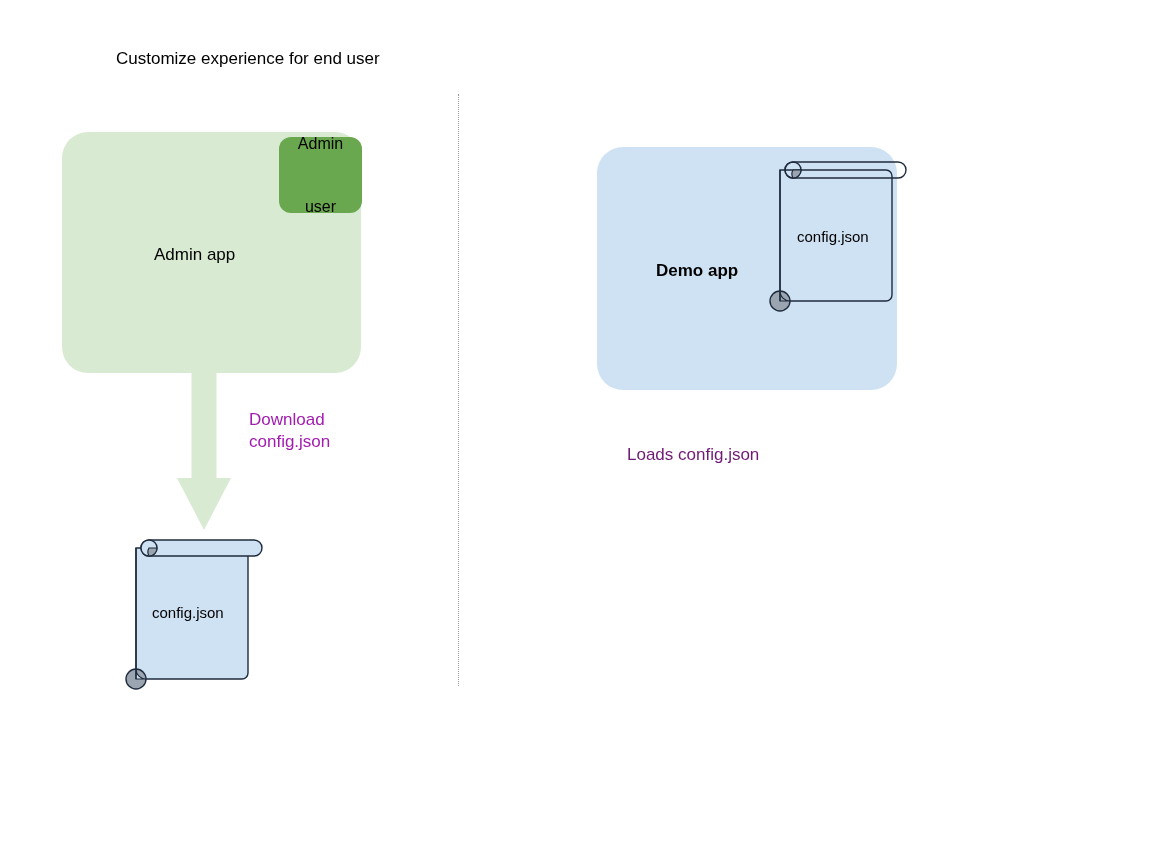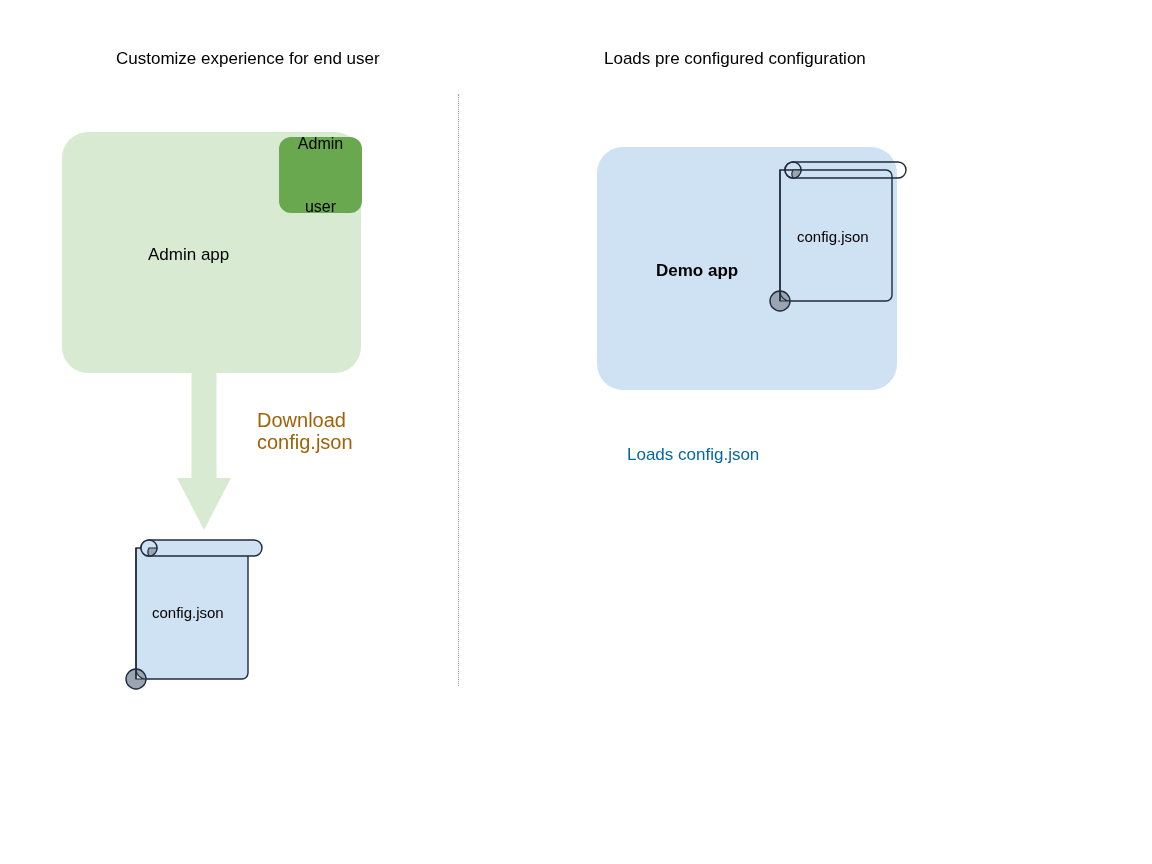--- a/index.html
+++ b/index.html
@@ -55,21 +55,21 @@
   }
 
   #admin-app {
     left: 62px;
     top: 132px;
     width: 299px;
     height: 241px;
     background: #d9ead3;
   }
   #admin-app-label {
-    left: 148px;
+    left: 154px;
     top: 244px;
   }
 
   #admin-panel {
     position: absolute;
     left: 279px;
     top: 137px;
     width: 83px;
     height: 76px;
     background: #6aa84f;
@@ -108,26 +108,26 @@
   
   #download-arrow {
     position: absolute;
     left: 174px;
     top: 370px;
     width: 60px;
     height: 162px;
   }
   #arrow-label {
     position: absolute;
-    left: 257px;
+    left: 249px;
     top: 409px;
-    font-size: 20px;
+    font-size: 17px;
     line-height: 22px;
     white-space: nowrap;
-    color: #a16207;
+    color: #a21caf;
   }
 
   
   .scroll-doc {
     position: absolute;
   }
   .scroll-label {
     position: absolute;
     font-size: 15px;
     line-height: 18px;
@@ -158,31 +158,30 @@
   }
 
   
   #loads-caption {
     position: absolute;
     left: 627px;
     top: 444px;
     font-size: 17px;
     line-height: 21px;
     white-space: nowrap;
-    color: #0369a1;
+    color: #701a75;
   }
 </style>
 </head>
 <body>
 
 <div id="canvas">
 
   <div id="heading-left" class="col-heading">Customize experience for end user</div>
 
-  <div id="heading-right" class="col-heading">Loads pre configured configuration</div>
 
   <div id="divider"></div>
 
   <div id="admin-app" class="app-box"></div>
 
   <div id="admin-app-label" class="app-box-label">Admin app</div>
 
   <div id="admin-panel">
     <div id="admin-panel-label">
       <span>Admin</span>

